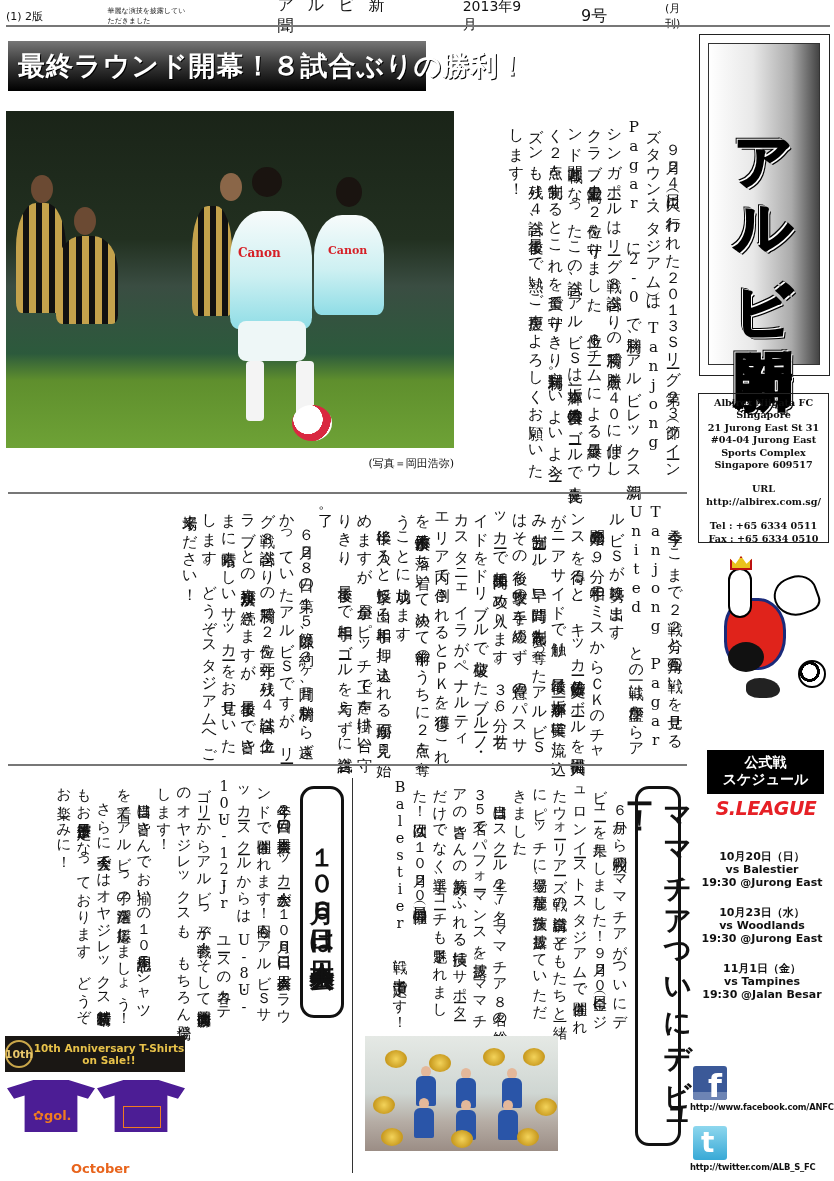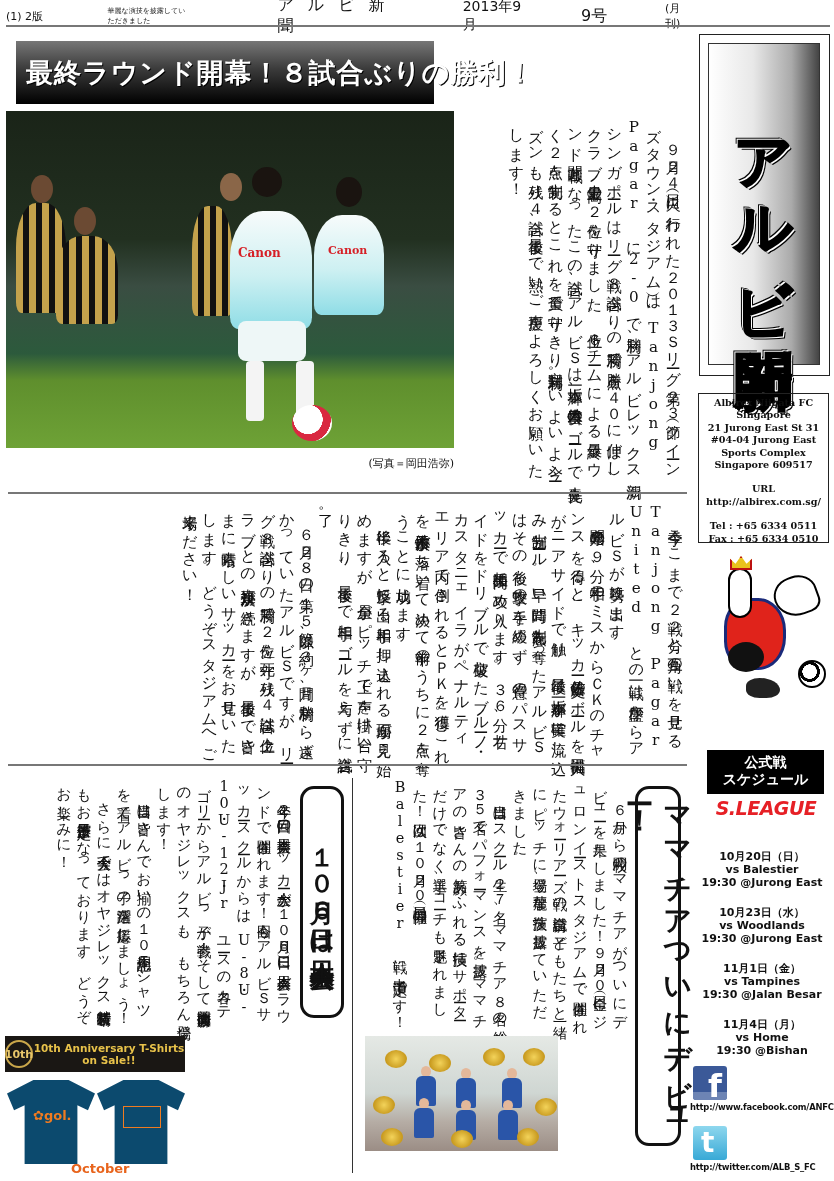--- a/index.html
+++ b/index.html
@@ -10,21 +10,21 @@
   .masthead { position: absolute; left: 6px; top: 4px; width: 680px; height: 24px; display: flex; align-items: center; font-family: "DejaVu Sans", sans-serif; font-weight: normal; gap: 47px; }
   .mh-issue { font-size: 11px; width: 62px; }
   .mh-tagline { font-size: 7px; width: 118px; margin-left: 12px; }
   .mh-title { font-size: 16px; letter-spacing: 14px; margin-left: 42px; width: 190px; }
   .mh-date { font-size: 14px; margin-left: 8px; width: 104px; }
   .mh-num { font-size: 16px; width: 54px; }
   .mh-monthly { font-size: 11px; }
   .rule-top { position: absolute; left: 6px; top: 25px; width: 824px; height: 2px; background: #777; }
 
   
-  .headline { position: absolute; left: 16px; top: 41px; width: 418px; height: 63px; background: linear-gradient(#777 0%, #3a3a3a 45%, #000 100%); display: flex; align-items: center; }
+  .headline { position: absolute; left: 8px; top: 41px; width: 418px; height: 50px; background: linear-gradient(#777 0%, #3a3a3a 45%, #000 100%); display: flex; align-items: center; }
   .headline span { color: #fff; font-family: "DejaVu Sans", sans-serif; font-weight: bold; font-size: 27px; letter-spacing: 1px; padding-left: 10px; white-space: nowrap; text-shadow: 1px 1px 0 #000; }
 
   
   .vt { writing-mode: vertical-rl; text-orientation: upright; font-family: "DejaVu Serif", serif; }
   .vt p { text-indent: 1em; }
 
   
   .photo1 { position: absolute; left: 6px; top: 111px; width: 448px; height: 337px; overflow: hidden; background: linear-gradient(180deg, #1a2418 0%, #223020 38%, #3a4d42 52%, #2c5a3c 72%, #5f8f2d 80%, #6ea236 100%); padding-left: 41px; }
   .photo1 .pl { position: absolute; border-radius: 40% 40% 10% 10%; }
   .photo-caption { position: absolute; left: 170px; top: 455px; width: 284px; font-size: 11px; text-align: right; line-height: 17px; font-family: "DejaVu Serif", serif; }
@@ -42,21 +42,21 @@
   
   .jcup-title { position: absolute; left: 300px; top: 786px; width: 44px; height: 232px; border: 3px solid #111; border-radius: 14px; display: flex; justify-content: center; align-items: center; }
   .jcup-title span { writing-mode: vertical-rl; text-orientation: upright; font-family: "DejaVu Sans", sans-serif; font-weight: bold; font-size: 25px; letter-spacing: 1px; }
   .jcup-body { position: absolute; left: 10px; top: 778px; width: 284px; height: 240px; font-size: 14.5px; line-height: 20px; letter-spacing: 0.5px; }
   .vrule-low { position: absolute; left: 352px; top: 778px; width: 1px; height: 395px; background: #333; }
 
   .tshirt { position: absolute; left: 5px; top: 1036px; width: 180px; height: 142px; }
   .tshirt-banner { position: absolute; left: 0; top: 0; width: 180px; height: 36px; background: #1a1714; display: flex; align-items: center; }
   .badge10 { width: 28px; height: 28px; border: 2px solid #c9a64a; border-radius: 50%; margin-left: 0; display: flex; align-items: center; justify-content: center; color: #e8c66a; font-size: 11px; font-weight: bold; font-family: "DejaVu Sans", sans-serif; }
   .tshirt-banner .txt { color: #e8c24a; font-family: "DejaVu Sans", sans-serif; font-weight: bold; font-size: 10.5px; line-height: 12px; text-align: center; flex: 1; }
-  .shirt { position: absolute; top: 44px; width: 88px; height: 84px; background: #0c4a6e; clip-path: polygon(30% 0, 70% 0, 100% 16%, 92% 36%, 80% 30%, 80% 100%, 20% 100%, 20% 30%, 8% 36%, 0 16%); }
+  .shirt { position: absolute; top: 44px; width: 88px; height: 52px; background: #4c1d95; clip-path: polygon(30% 0, 70% 0, 100% 16%, 92% 36%, 80% 30%, 80% 100%, 20% 100%, 20% 30%, 8% 36%, 0 16%); }
   .shirt.front { left: 2px; }
   .shirt.back { left: 92px; }
   .shirt .gol { position: absolute; left: 26px; top: 28px; color: #f07b20; font-family: "DejaVu Sans", sans-serif; font-weight: bold; font-size: 13px; }
   .shirt .pitch { position: absolute; left: 26px; top: 26px; width: 38px; height: 22px; border: 1px solid #f07b20; }
   .tshirt-month { position: absolute; left: 66px; top: 125px; color: #e8641c; font-family: "DejaVu Sans", sans-serif; font-weight: bold; font-size: 13px; }
 
   
   .mama-title { position: absolute; left: 635px; top: 786px; width: 46px; height: 360px; border: 3px solid #111; border-radius: 14px; display: flex; justify-content: center; align-items: center; }
   .mama-title span { writing-mode: vertical-rl; text-orientation: upright; font-family: "DejaVu Sans", sans-serif; font-weight: bold; font-size: 28px; letter-spacing: 2px; }
   .mama-body { position: absolute; left: 362px; top: 779px; width: 268px; height: 250px; font-size: 14.5px; line-height: 20px; letter-spacing: 1px; }
@@ -258,25 +258,20 @@
   <div class="sched-item">
     <div>10月23日（水）</div>
     <div>vs Woodlands</div>
     <div>19:30 @Jurong East</div>
   </div>
   <div class="sched-item">
     <div>11月1日（金）</div>
     <div>vs Tampines</div>
     <div>19:30 @Jalan Besar</div>
   </div>
-  <div class="sched-item">
-    <div>11月4日（月）</div>
-    <div>vs Home</div>
-    <div>19:30 @Bishan</div>
-  </div>
 </div>
 
 <div class="social">
   <div class="fb-icon">
       <span>f</span>
     </div>
   <div class="social-url">http://www.facebook.com/ANFCS</div>
   <div class="tw-icon">
       <span>t</span>
     </div>

